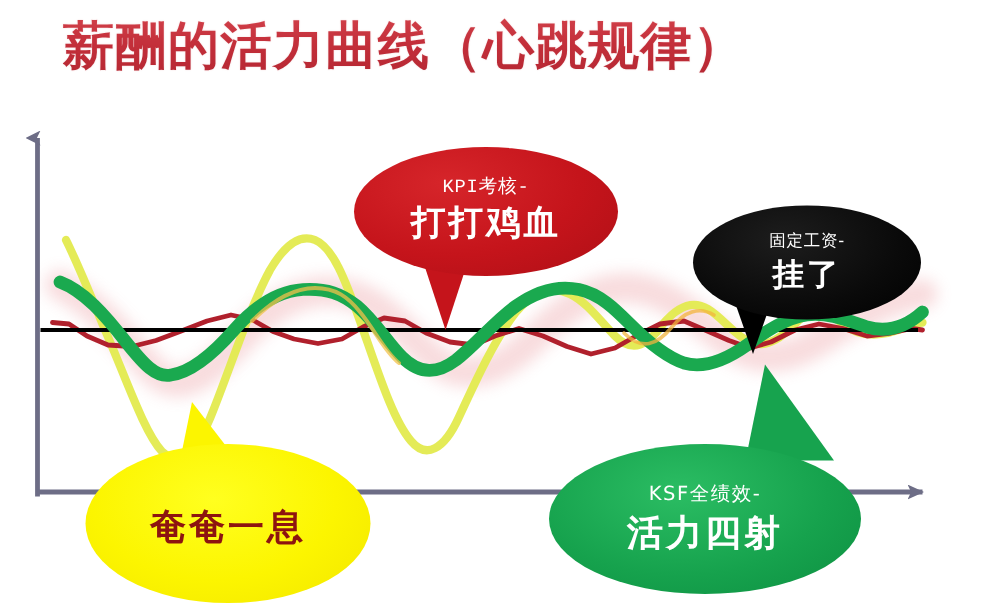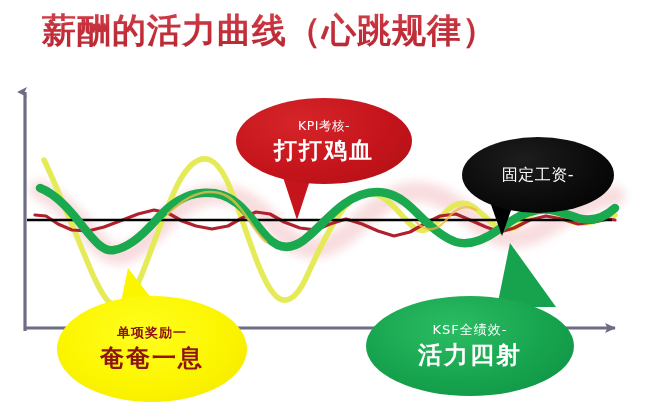--- a/index.html
+++ b/index.html
@@ -53,40 +53,41 @@
     white-space:nowrap;
     margin-top:3px;
   }
 
   
   #bubble-kpi{
     left:236px; top:98px; width:176px; height:86px;
     background:radial-gradient(ellipse at 35% 28%, #d6252a 0%, #c5141b 55%, #ae0f16 100%);
     color:#ffffff;
     z-index:6;
+    font-family:Liberation Mono, monospace;
   }
   #bubble-kpi .big{font-size:23px;}
   .tail-kpi{
     position:absolute;
     left:280px; top:168px;
     width:0;height:0;
     border-left:17px solid transparent;
     border-right:17px solid transparent;
     border-top:52px solid #c5141b;
     z-index:5;
   }
 
   
   #bubble-fixed{
     left:462px; top:137px; width:152px; height:76px;
     background:radial-gradient(ellipse at 40% 30%, #1d1d1d 0%, #0a0a0a 60%, #000000 100%);
     color:#ffffff;
     z-index:8;
   }
-  #bubble-fixed .small{font-size:16px;}
+  #bubble-fixed .small{font-size:11px;}
   #bubble-fixed .big{font-size:21px;}
   .tail-fixed{
     position:absolute;
     left:488px; top:196px;
     width:0;height:0;
     border-left:14px solid transparent;
     border-right:14px solid transparent;
     border-top:40px solid #000000;
     z-index:7;
   }
@@ -202,24 +203,24 @@
   <div class="tail-bonus"></div>
   <div class="tail-ksf"></div>
 
   <div class="bubble" id="bubble-kpi">
     <div class="small">KPI考核-</div>
     <div class="big">打打鸡血</div>
   </div>
 
   <div class="bubble" id="bubble-fixed">
     <div class="small">固定工资-</div>
+    <div class="big">挂了</div>
   </div>
 
   <div class="bubble" id="bubble-bonus">
-    <div class="small">单项奖励一</div>
     <div class="big">奄奄一息</div>
   </div>
 
   <div class="bubble" id="bubble-ksf">
     <div class="small">KSF全绩效-</div>
     <div class="big">活力四射</div>
   </div>
 
 </div>
 

